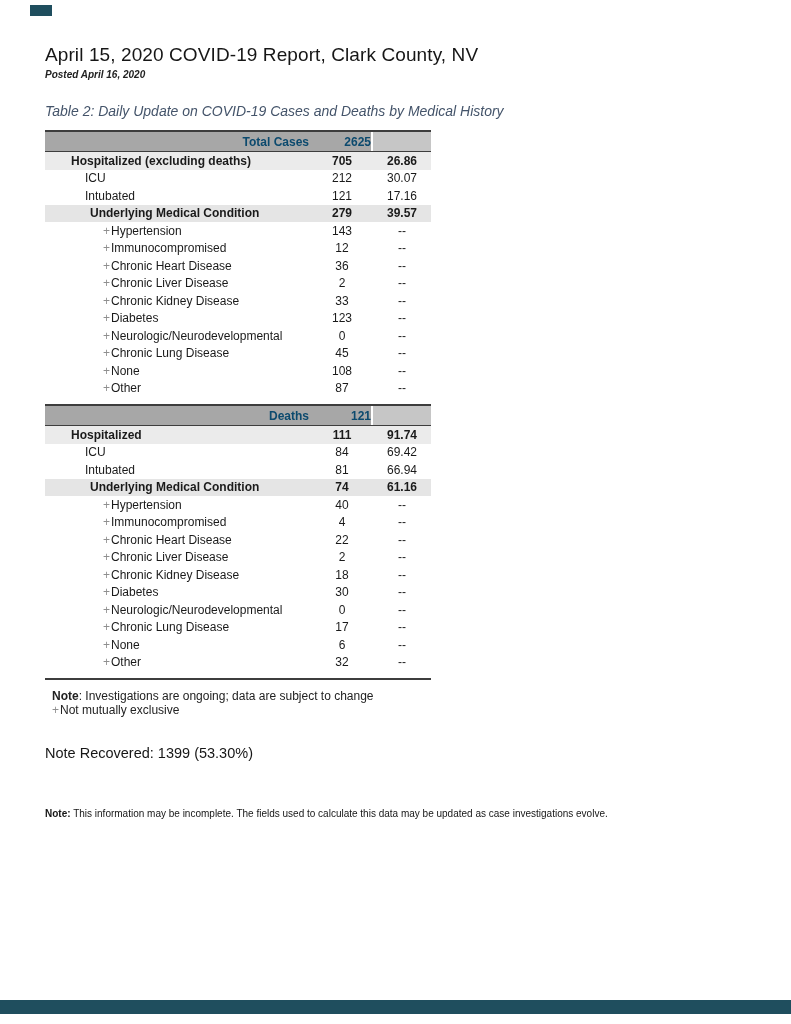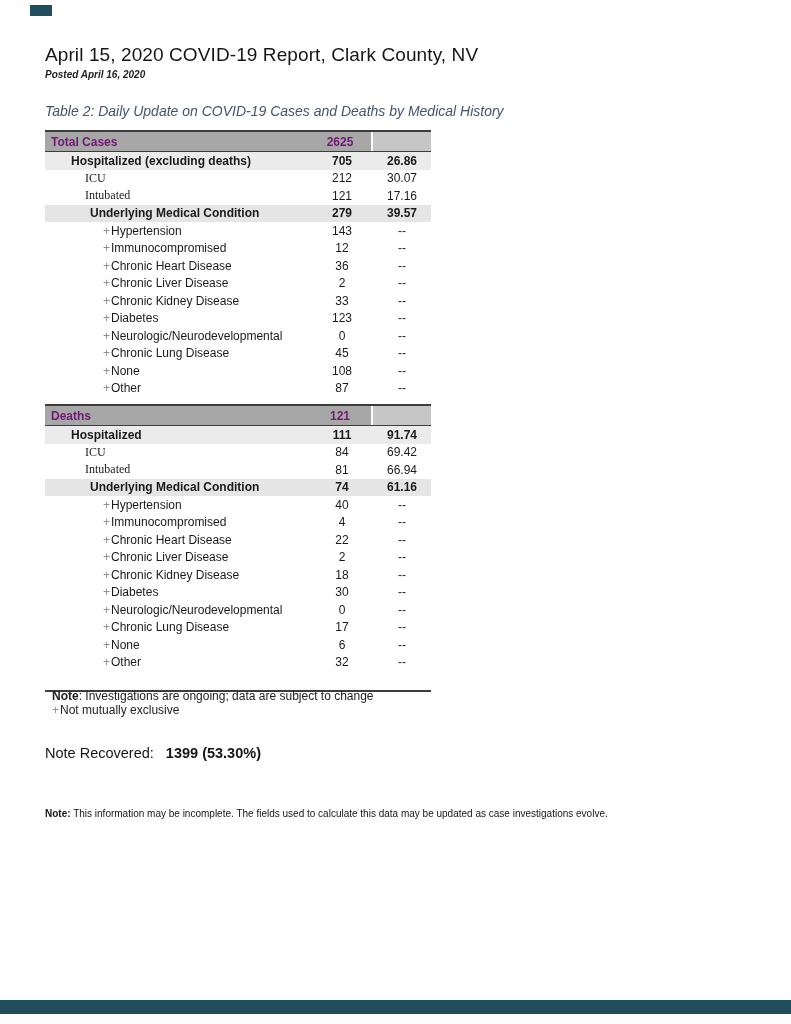--- a/index.html
+++ b/index.html
@@ -33,52 +33,52 @@
   .table-caption {
     position: absolute; left: 45px; top: 103px;
     font-size: 14px; font-style: italic; color: #44546a;
     white-space: nowrap;
   }
 
   .tables-root { position: absolute; left: 45px; top: 130px; width: 386px; }
 
   .mh-table { border-top: 2px solid #3d3d3d; }
   .mh-table.first { margin-bottom: 7px; }
-  .mh-table.second { border-bottom: 2px solid #3d3d3d; padding-bottom: 19px; }
+  .mh-table.second { border-bottom: 2px solid #3d3d3d; padding-bottom: 7px; }
 
   .row { display: flex; align-items: center; height: 17.5px; font-size: 12px; }
   .row .c { overflow: hidden; white-space: nowrap; }
   .row .label { flex: 1; padding-left: 6px; }
   .row .val  { width: 62px; text-align: center; }
   .row .pct  { width: 58px; text-align: center; }
 
   .row.header { height: 19px; background: #a7a7a7; border-bottom: 1.5px solid #3d3d3d; }
-  .row.header .label, .row.header .val { font-weight: 700; color: #701a75; }
+  .row.header .label, .row.header .val { font-weight: 700; color: #0c4a6e; text-align: right; }
   .row.header .pct { background: #c6c6c6; border-left: 2px solid #ffffff; align-self: stretch; }
 
   .row.sub1 { background: #ebebeb; font-weight: 700; justify-content: center; }
   .row.sub1 .label { padding-left: 26px; }
-  .row.plain .label { padding-left: 40px; font-family: Liberation Serif, serif; }
+  .row.plain .label { padding-left: 40px; }
   .row.sub2 { background: #e5e5e5; font-weight: 700; }
   .row.sub2 .label { padding-left: 45px; }
   .row.cond .label { padding-left: 58px; }
 
   .plus { color: #8f8f8f; font-weight: 400; margin-right: 1px; }
 
   .table-notes {
     position: absolute; left: 52px; top: 689px; width: 386px;
     font-size: 12px; color: #222; line-height: 14px;
   }
   .table-notes b { font-weight: 700; }
 
   .recovered {
     position: absolute; left: 45px; top: 745px;
     font-size: 14.5px; color: #161616;
   }
-  .recovered b { font-weight: 700; margin-left: 8px; }
+  .recovered b { font-weight: 400; }
   .recovered-note {
     position: absolute; left: 45px; top: 808px;
     font-size: 10px; color: #161616; white-space: nowrap;
   }
   .recovered-note b { font-weight: 700; }
 </style>
 </head>
 <body>
 
 <div class="page">

